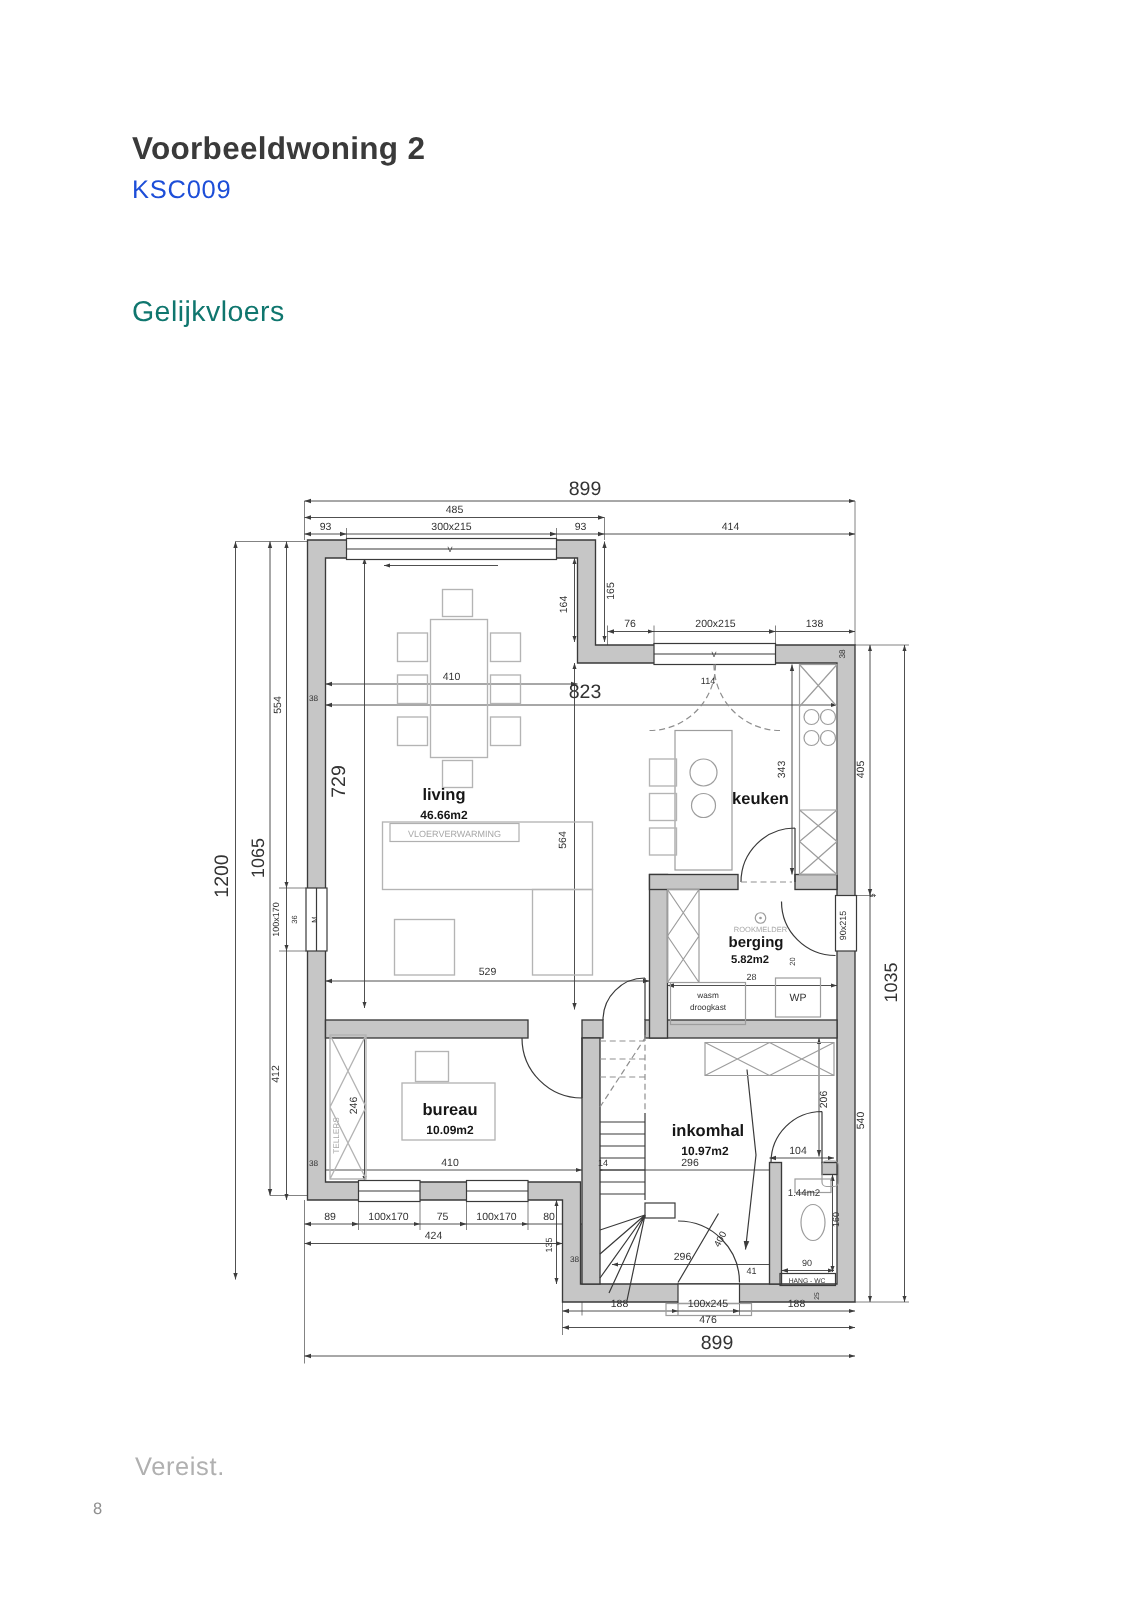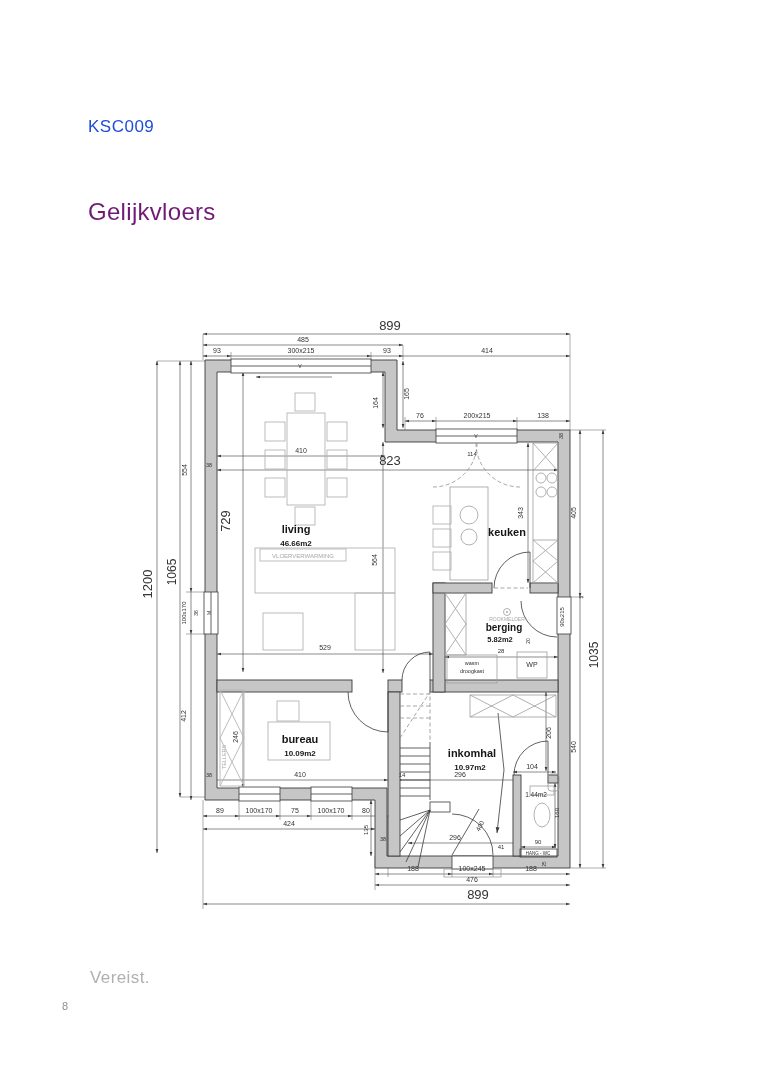--- a/index.html
+++ b/index.html
@@ -1,40 +1,41 @@
 <!DOCTYPE html>
 <html><head>
 <meta charset="utf-8">
 <style>
   html,body{margin:0;padding:0;background:#e8e8e8}
   .page{position:relative;width:764px;height:1080px;background:#fff;overflow:hidden;
         font-family:"Liberation Sans",sans-serif;margin:0 auto}
   .title{position:absolute;left:88px;top:88px;font-size:21px;font-weight:bold;color:#3a3a3a;letter-spacing:.2px}
   .code{position:absolute;left:88px;top:117px;font-size:17px;color:#1d4ed8;letter-spacing:.5px}
-  .section{position:absolute;left:88px;top:198px;font-size:24px;color:#701a75;letter-spacing:.3px}
+  .section{position:absolute;left:88px;top:198px;font-size:19px;color:#0f766e;letter-spacing:.3px}
   .footer-num{position:absolute;left:62px;top:1000px;font-size:11px;color:#8f8f8f}
   .footer-note{position:absolute;left:90px;top:968px;font-size:17px;color:#b0b0b0;letter-spacing:.4px}
   svg.plan{position:absolute;left:0;top:0}
   .dim{stroke:#3c3c3c;stroke-width:.6;fill:none}
   .ext{stroke:#5a5a5a;stroke-width:.5;fill:none}
   .wall{fill:#c6c6c6;stroke:#3a3a3a;stroke-width:.9}
   .win{fill:#fff;stroke:#3a3a3a;stroke-width:.8}
   .thin{stroke:#3a3a3a;stroke-width:.8;fill:none}
   .furn{stroke:#b4b4b4;stroke-width:.9;fill:none}
   .furn2{stroke:#9d9d9d;stroke-width:.8;fill:none}
   .dash{stroke:#8f8f8f;stroke-width:.8;fill:none;stroke-dasharray:4 2.5}
   .lbl{fill:#333;text-anchor:middle;font-family:"Liberation Sans",sans-serif}
   .lbl.room{fill:#161616;font-weight:bold}
   .lbl.gray{fill:#a8a8a8}
 </style>
 </head>
 <body>
 
 <div class="page">
 
+  <div class="title">Voorbeeldwoning 2</div>
   <div class="code">KSC009</div>
   <div class="section">Gelijkvloers</div>
 
   <svg class="plan" id="plan-svg" width="764" height="1080" viewBox="0 0 764 1080">
     <defs>
       <marker id="ar" viewBox="0 0 10 10" refX="9" refY="5" markerWidth="8" markerHeight="8" orient="auto-start-reverse">
         <path d="M0,2 L9,5 L0,8 z" fill="#3c3c3c"></path>
       </marker>
     </defs>
 

